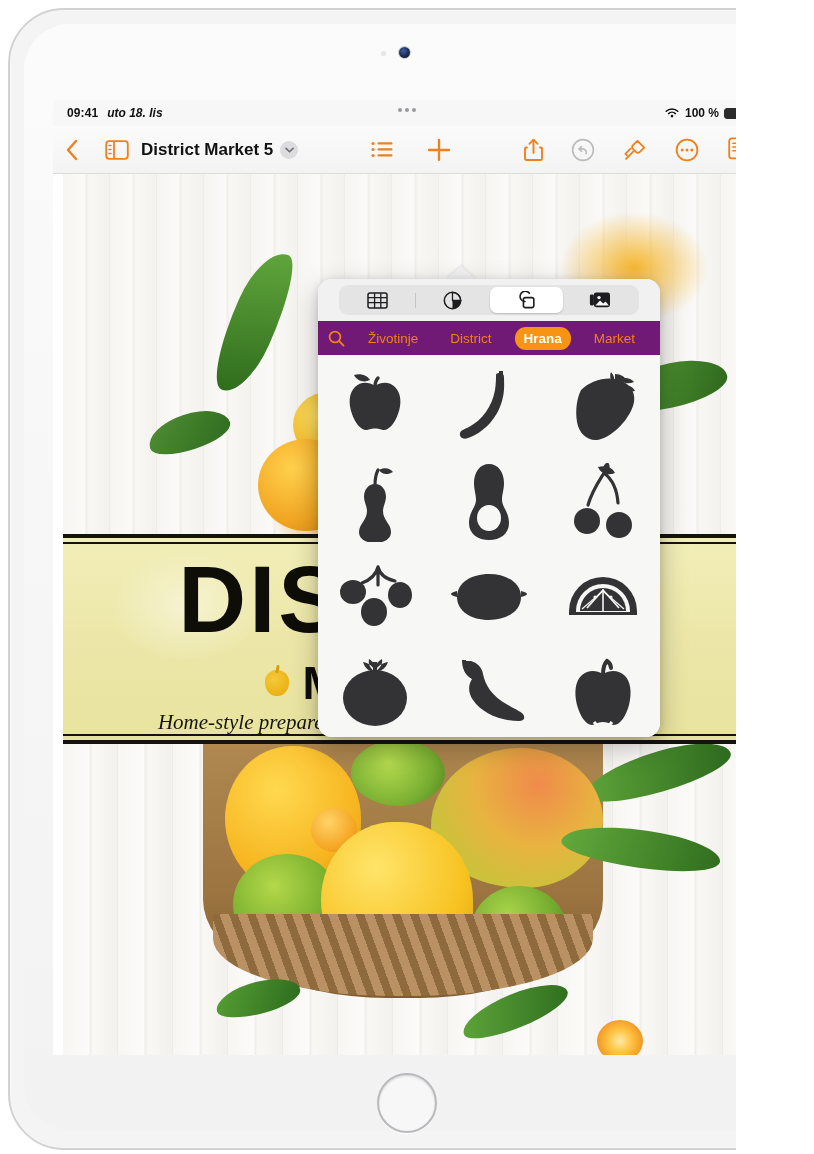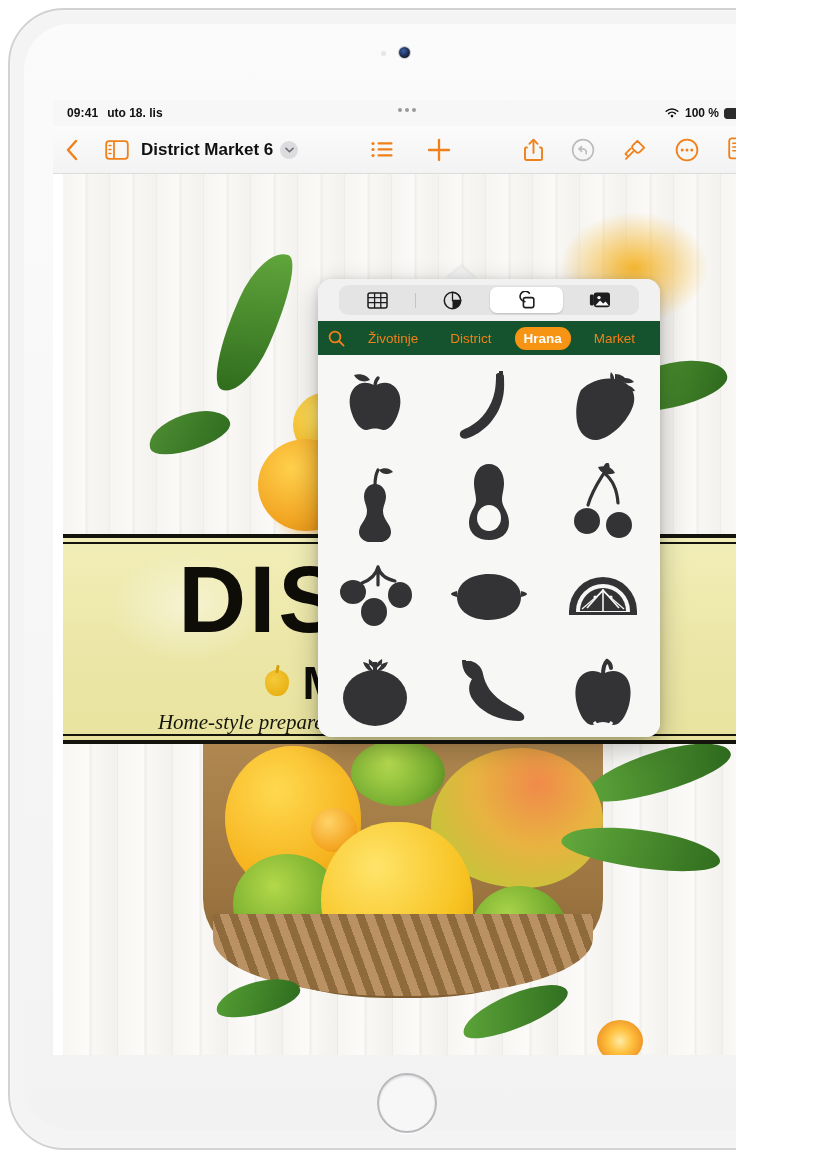--- a/index.html
+++ b/index.html
@@ -69,21 +69,21 @@
   .statusbar {
     position: absolute; left: 0; top: 0;
     width: 708px; height: 26px;
     background: #f7f7f7;
     display: flex; align-items: center;
     padding: 0 14px;
     box-sizing: border-box;
     font-size: 12px; font-weight: bold; color: #111;
   }
   .sb-time { letter-spacing: 0.1px; }
-  .sb-date { margin-left: 9px; font-weight: bold; }
+  .sb-date { margin-left: 9px; font-weight: bold; font-style: italic; }
   .sb-grabber {
     position: absolute; left: 50%; top: 8px;
     transform: translateX(-50%);
     display: flex; gap: 3px;
   }
   .sb-grabber i {
     width: 4px; height: 4px; border-radius: 50%;
     background: #9a9a9e; display: block;
   }
   .sb-right {
@@ -364,21 +364,21 @@
   }
   .seg.active {
     background: #ffffff;
     box-shadow: 0 1px 2px rgba(0,0,0,0.18);
   }
   .seg-div {
     width: 1px; height: 15px; background: #c3c3c3;
   }
   .pop-cats {
     height: 34px;
-    background: #14532d;
+    background: #701a75;
     display: flex; align-items: center;
     gap: 14px;
     padding: 0 10px;
     box-sizing: border-box;
     overflow: hidden;
     white-space: nowrap;
   }
   .cat-chip {
     font-size: 13.5px; color: #f08019;
     padding: 4px 9px; border-radius: 11px;
@@ -446,21 +446,21 @@
       </span>
       <span class="tb-btn" style="margin-left:26px">
         <svg width="24" height="20" viewBox="0 0 24 20">
           <rect x="1.2" y="1.2" width="21.6" height="17.6" rx="3" stroke="#f08019" stroke-width="1.8" fill="none"></rect>
           <line x1="9" y1="1.6" x2="9" y2="18.4" stroke="#f08019" stroke-width="1.8"></line>
           <line x1="4" y1="5.5" x2="6" y2="5.5" stroke="#f08019" stroke-width="1.5" stroke-linecap="round"></line>
           <line x1="4" y1="9.5" x2="6" y2="9.5" stroke="#f08019" stroke-width="1.5" stroke-linecap="round"></line>
           <line x1="4" y1="13.5" x2="6" y2="13.5" stroke="#f08019" stroke-width="1.5" stroke-linecap="round"></line>
         </svg>
       </span>
-      <span class="doc-title">District Market 6</span>
+      <span class="doc-title">District Market 5</span>
       <span class="title-chev">
         <svg width="9" height="6" viewBox="0 0 9 6">
           <path d="M1 1.4 4.5 4.8 8 1.4" stroke="#6e6e73" stroke-width="1.6" fill="none" stroke-linecap="round" stroke-linejoin="round"></path>
         </svg>
       </span>
 
       <div class="tb-center">
         <span class="tb-btn">
           <svg width="22" height="17" viewBox="0 0 22 17">
             <circle cx="2" cy="2.5" r="1.6" fill="#f08019"></circle>

